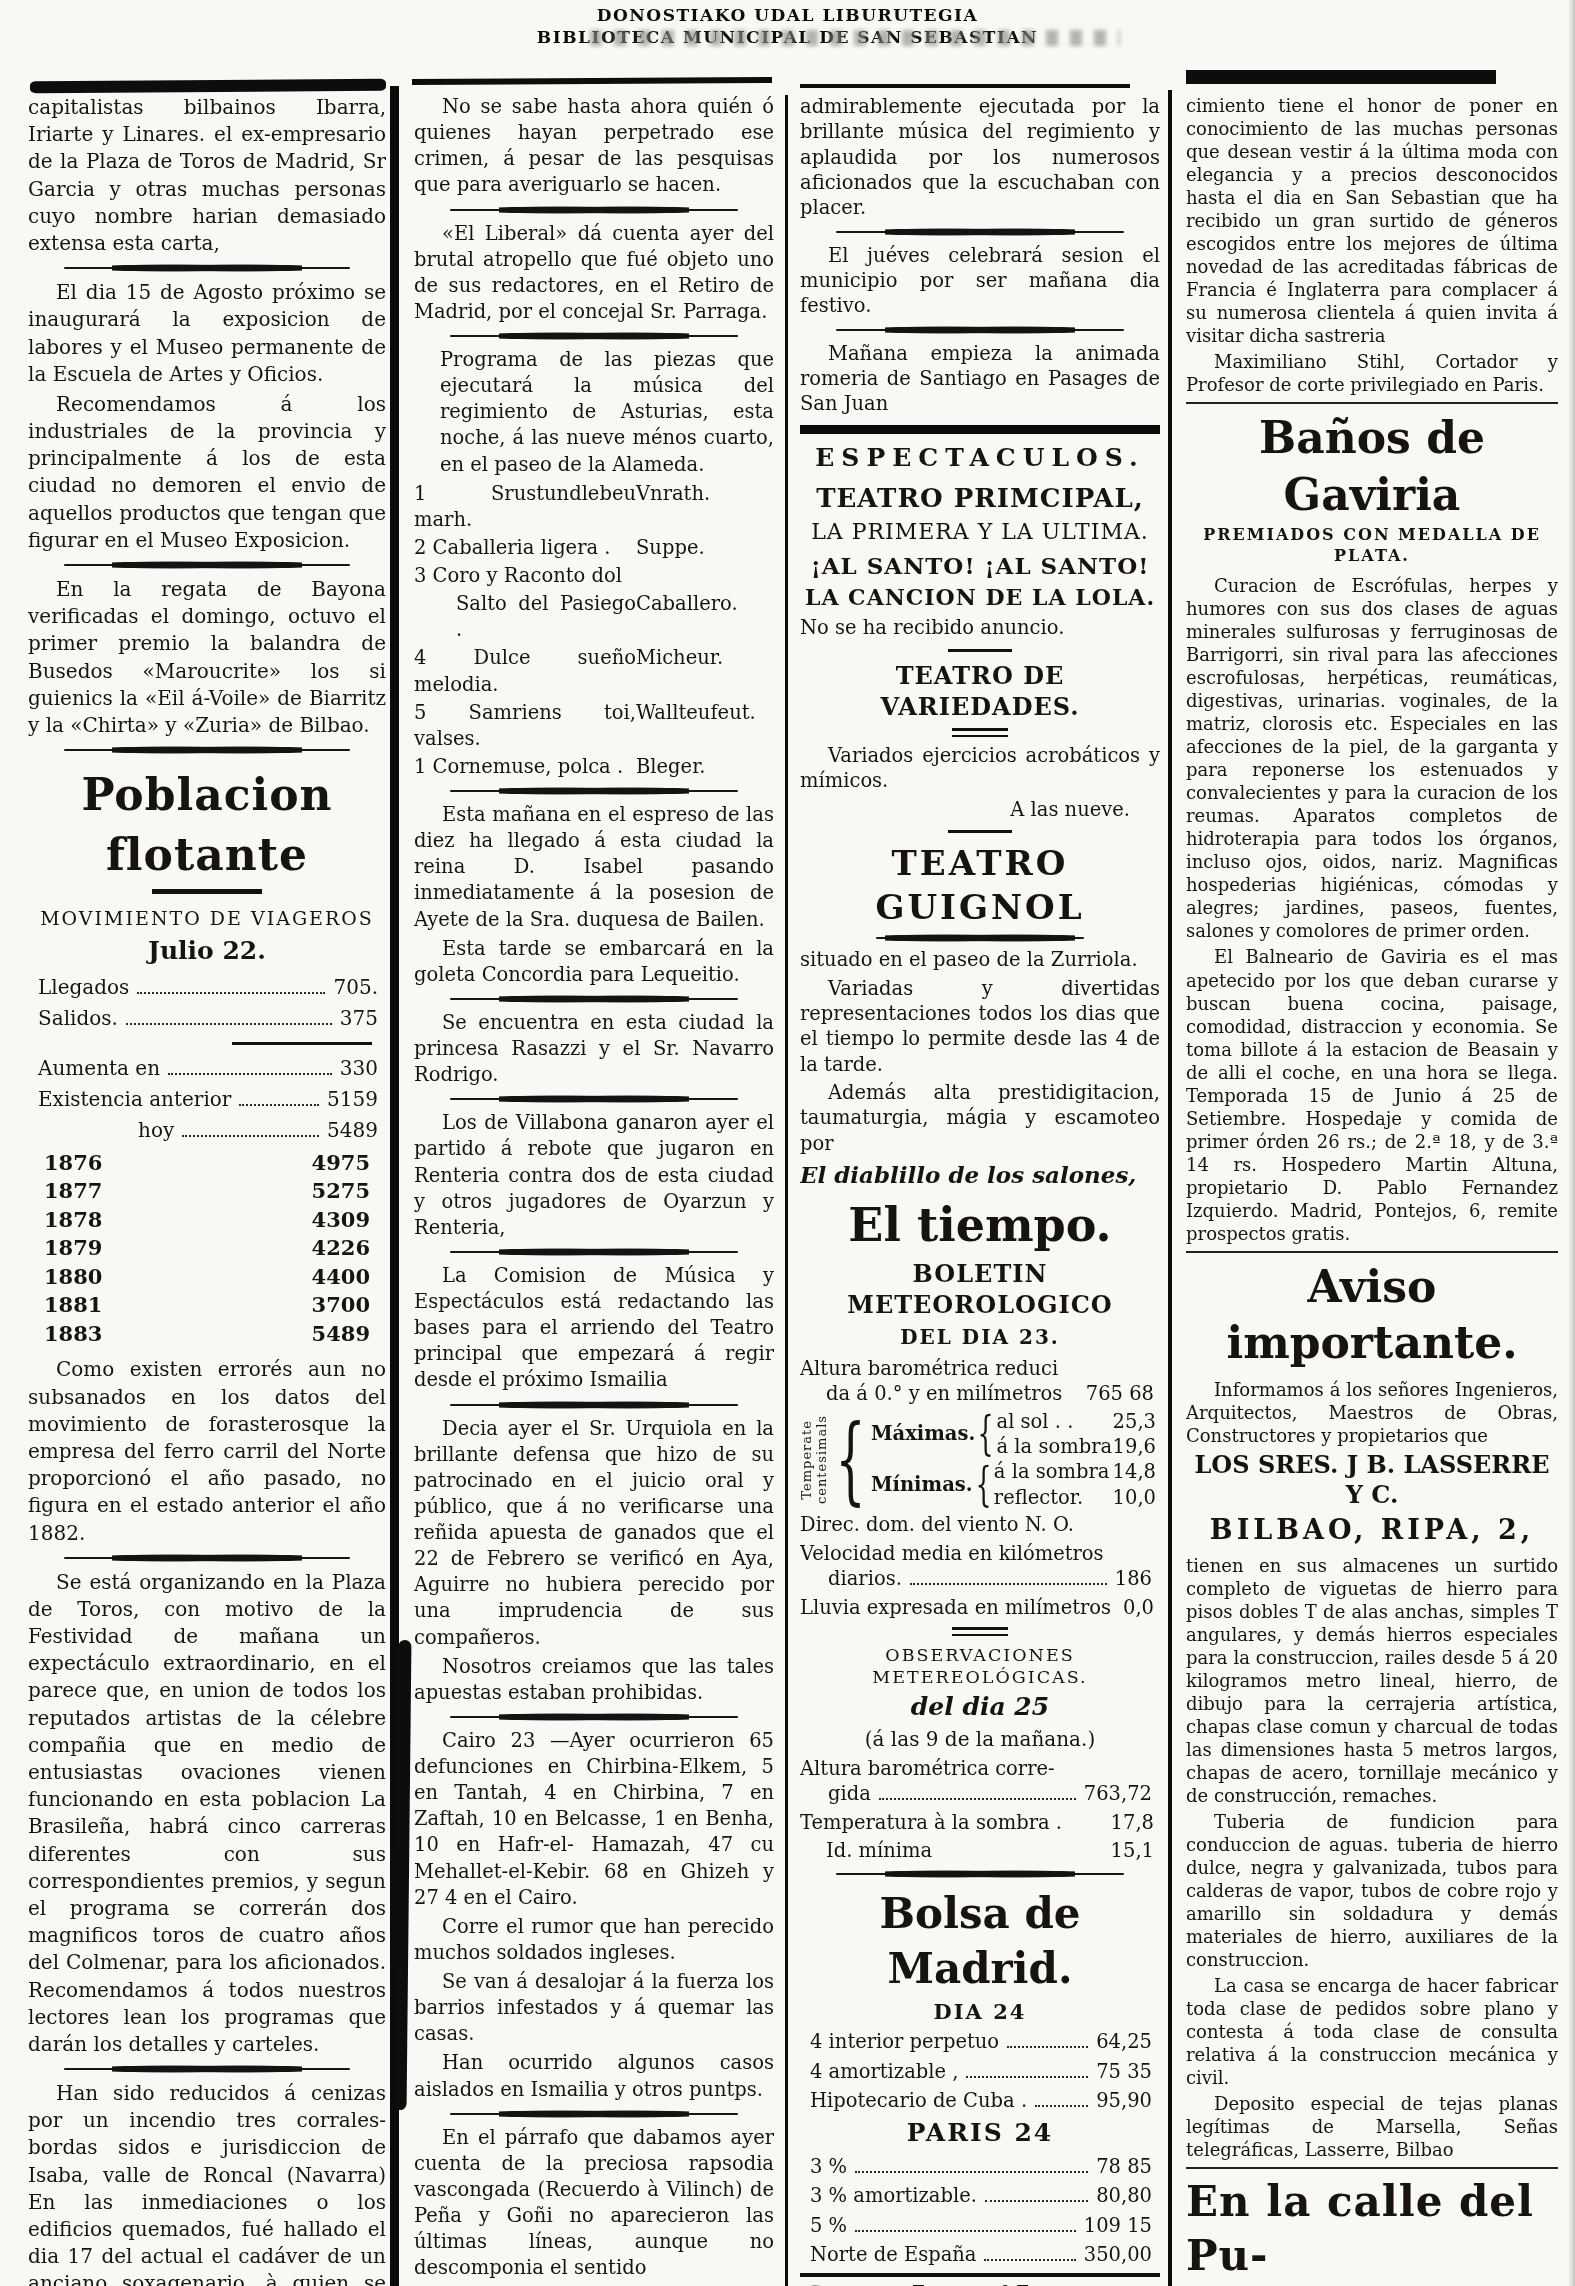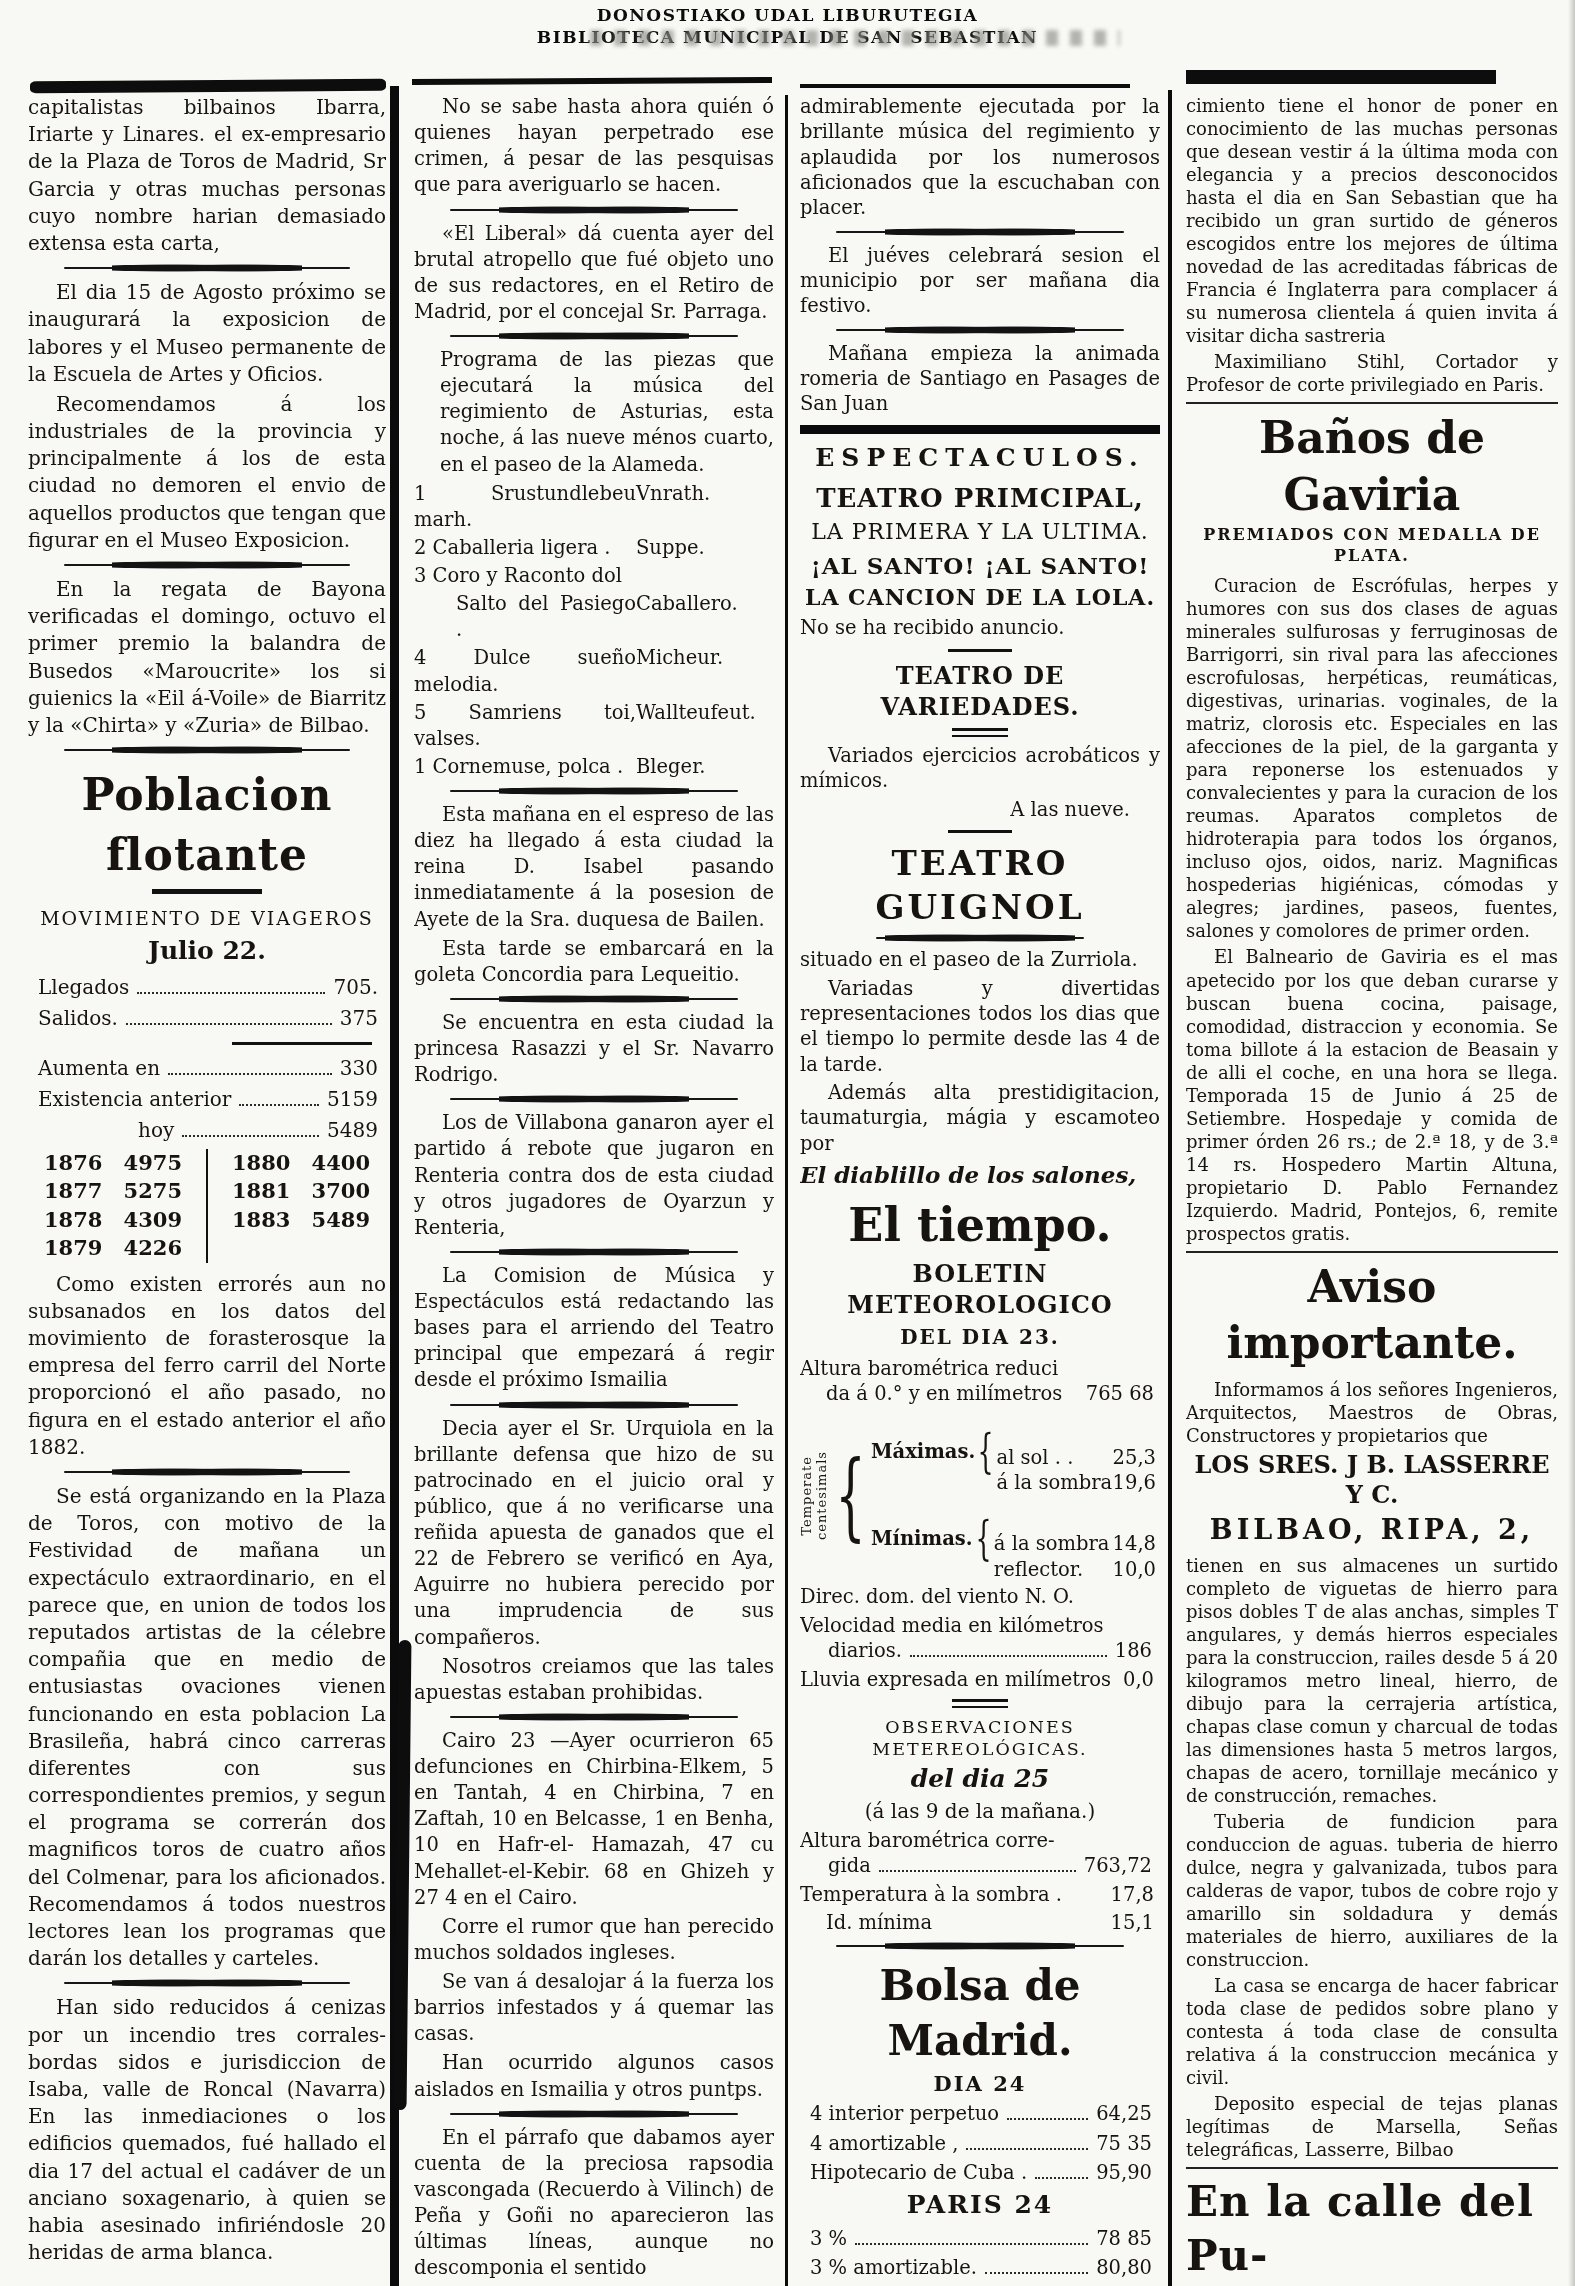--- a/index.html
+++ b/index.html
@@ -29,21 +29,21 @@
                   transform:translateX(-50%);
                   background:radial-gradient(ellipse at 32% 50%,#131313 0 44%,rgba(0,0,0,0) 54%),
                              radial-gradient(ellipse at 68% 50%,#131313 0 44%,rgba(0,0,0,0) 54%);}
   .h1{font-weight:bold;text-align:center;font-size:44px;letter-spacing:1px;margin:10px 0 2px;text-indent:0;}
   .rule-sm{width:110px;height:5px;background:#111;margin:4px auto 12px;}
   .subhead{text-align:center;font-size:19px;letter-spacing:2px;margin:12px 0 2px;text-indent:0;}
   .dateline{text-align:center;font-weight:bold;font-size:25px;margin:2px 0 6px;text-indent:0;}
   .leaders{display:flex;align-items:baseline;text-indent:0;padding:0 8px 0 10px;margin:0 0 4px;}
   .leaders .fill{flex:1;margin:0 8px;border-bottom:2px dotted #2a2a2a;height:.75em;}
   .mini-rule-right{width:140px;margin:10px 14px 10px auto;border-top:3px solid #111;}
-  .years{display:flex;text-indent:0;margin:4px 0 8px;font-size:21px;font-weight:bold;}
+  .years{display:flex;text-indent:0;margin:4px 0 8px;font-size:21px;font-weight:bold;flex-direction:column;}
   .years .half{flex:1;}
   .years .sep{width:2px;background:#111;margin:0 8px;}
   .yrow{display:flex;justify-content:space-between;padding:0 16px;}
   .hang{padding-left:26px;text-indent:-26px;}
   .prog{display:flex;text-indent:0;margin:0 0 2px;}
   .prog .pt{flex:1;}
   .prog .pa{min-width:138px;}
   .prog.ind .pt{padding-left:42px;}
   .heavy{height:9px;background:#0a0a0a;margin:8px 0 8px;}
   .esp{text-align:center;font-weight:bold;font-size:25px;letter-spacing:7px;margin:6px 0 8px;text-indent:0;}
@@ -59,21 +59,21 @@
   .boldia{text-align:center;font-weight:bold;font-size:20px;letter-spacing:2px;margin:4px 0 6px;text-indent:0;}
   .kv{display:flex;justify-content:space-between;text-indent:0;padding-right:6px;margin:0 0 2px;}
   .kv .ind{padding-left:26px;}
   .temp-table{display:flex;align-items:center;text-indent:0;margin:2px 0;}
   .vlab{writing-mode:vertical-rl;transform:rotate(180deg);font-size:13px;letter-spacing:1px;line-height:1.15;}
   .brace{font-size:96px;line-height:.85;transform:scaleX(.5);margin:0 -10px;font-weight:normal;}
   .brace2{font-size:46px;line-height:.9;transform:scaleX(.55);margin:0 -4px;}
   .tgroups{flex:1;}
   .tgroup{display:flex;align-items:center;}
   .glabel{font-weight:bold;min-width:100px;}
-  .grows{flex:1;margin-top:36px;}
+  .grows{flex:1;}
   .grow{display:flex;justify-content:space-between;padding-right:4px;}
   .obs-h{text-align:center;font-size:17.5px;letter-spacing:2px;margin:8px 0 2px;text-indent:0;}
   .obs-dia{text-align:center;font-style:italic;font-weight:bold;font-size:25px;margin:2px 0;text-indent:0;}
   .obs-sub{text-align:center;font-size:20px;margin:0 0 4px;text-indent:0;}
   .bolsa{text-align:center;font-weight:bold;font-size:42px;margin:8px 0 2px;text-indent:0;}
   .dia24{text-align:center;font-weight:bold;font-size:21px;letter-spacing:2px;margin:2px 0 4px;text-indent:0;}
   .paris{text-align:center;font-weight:bold;font-size:25px;letter-spacing:2px;margin:2px 0 4px;text-indent:0;}
   .full-rule{border-top:4px solid #111;margin:6px 0;}
   .alq{display:flex;gap:14px;align-items:flex-start;text-indent:0;margin:2px 0;}
   .alq .big{font-size:44px;font-weight:bold;letter-spacing:2px;line-height:.95;white-space:nowrap;}

